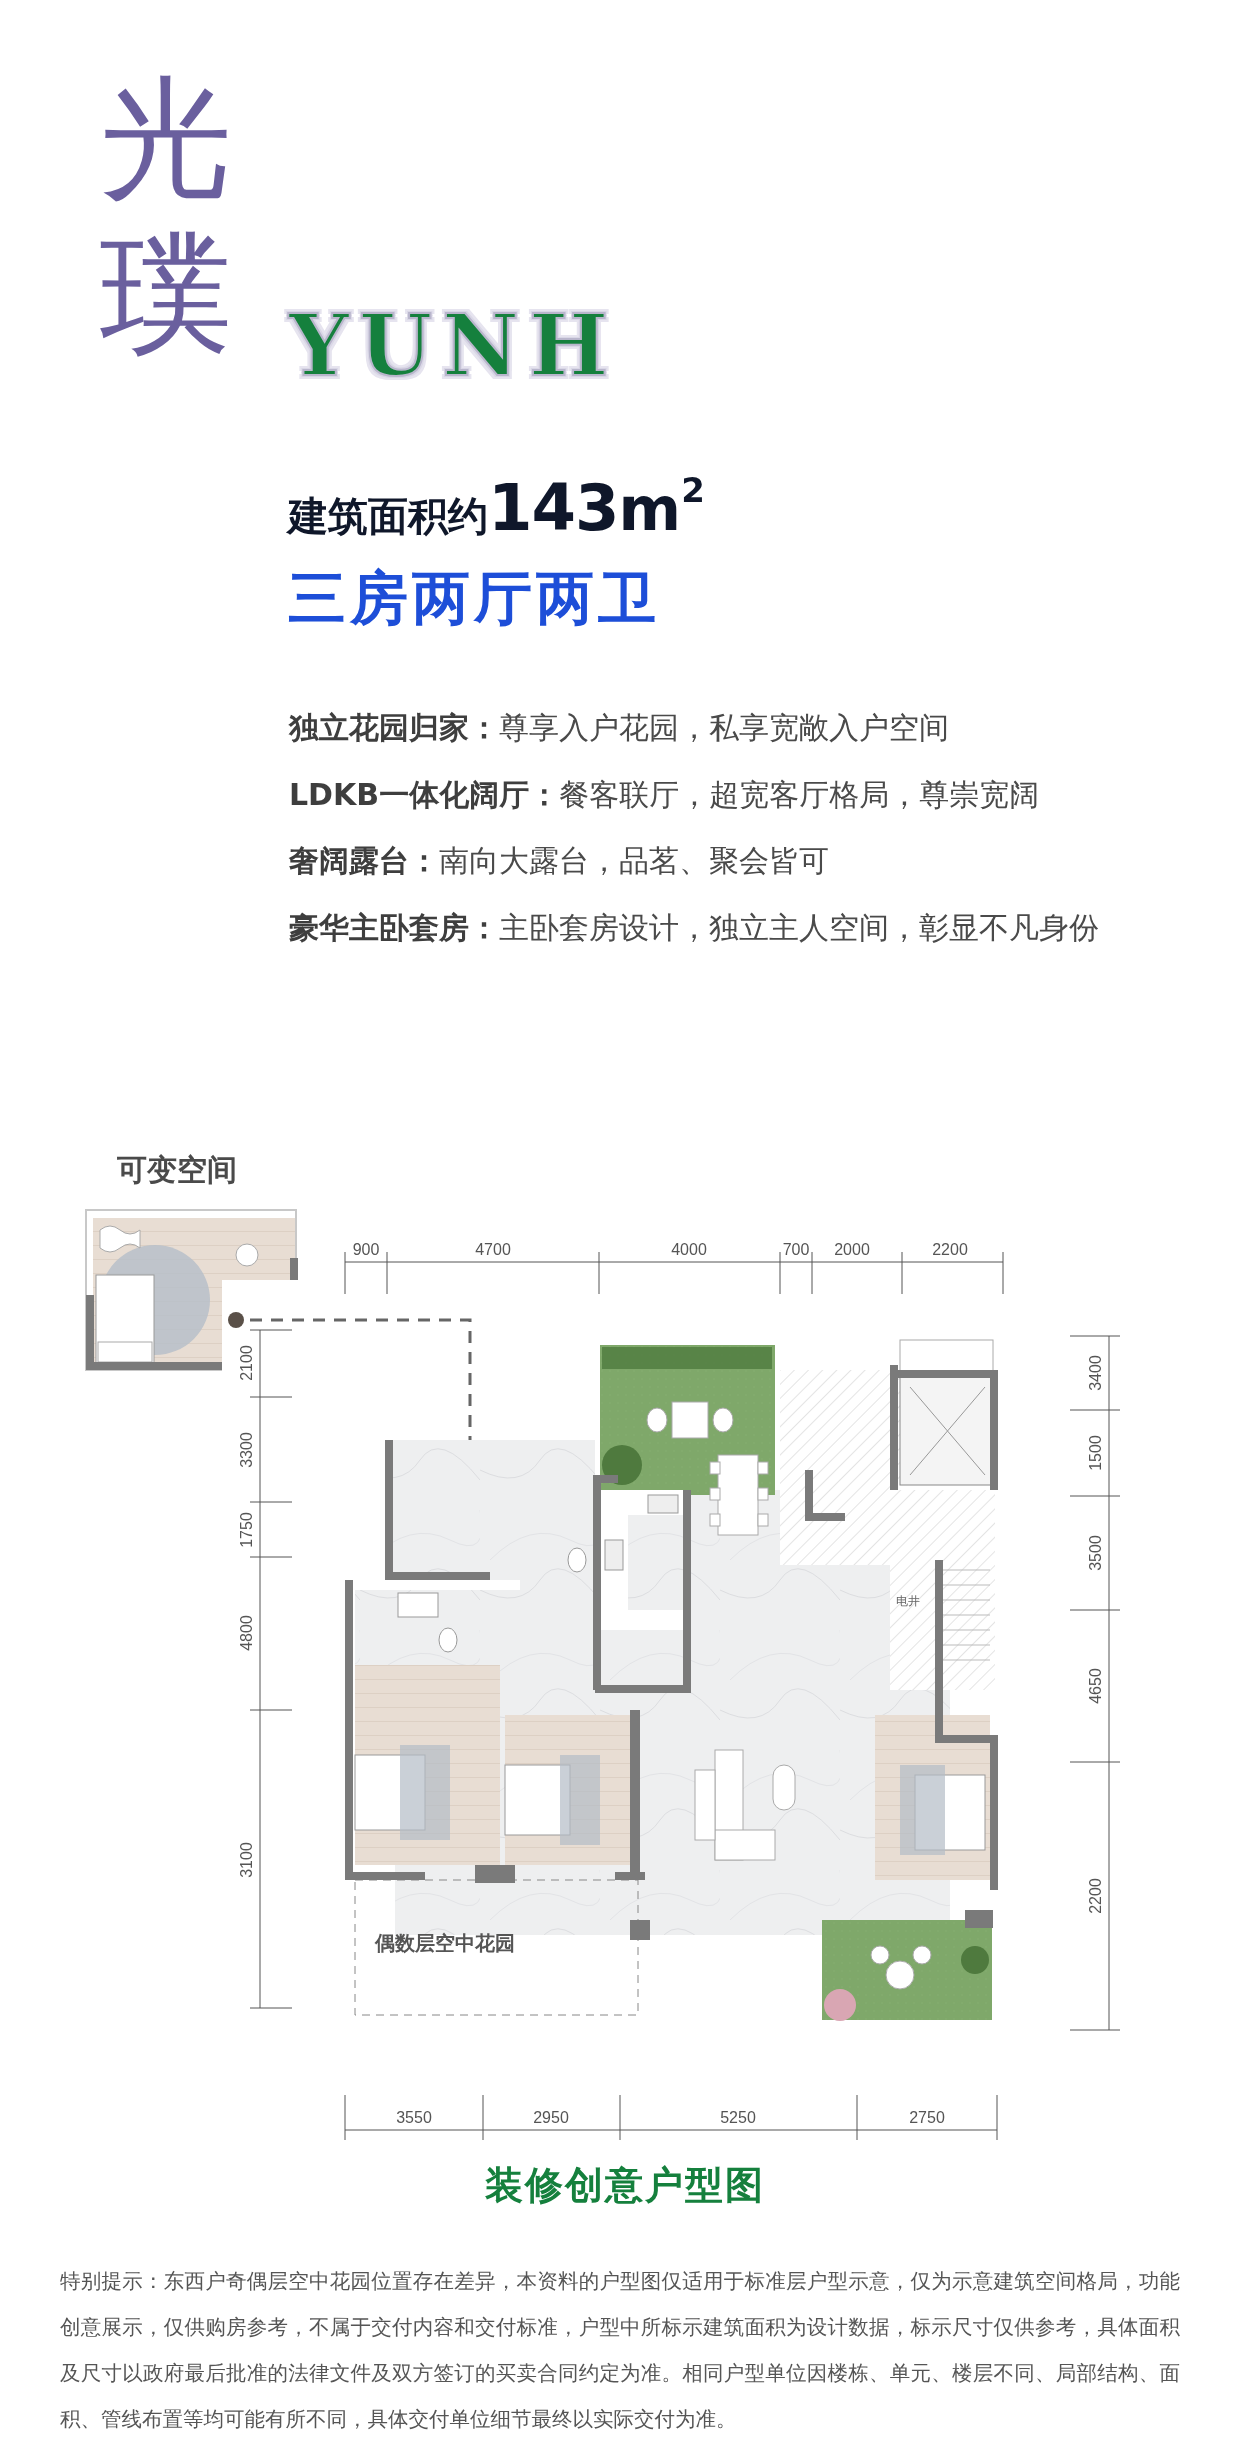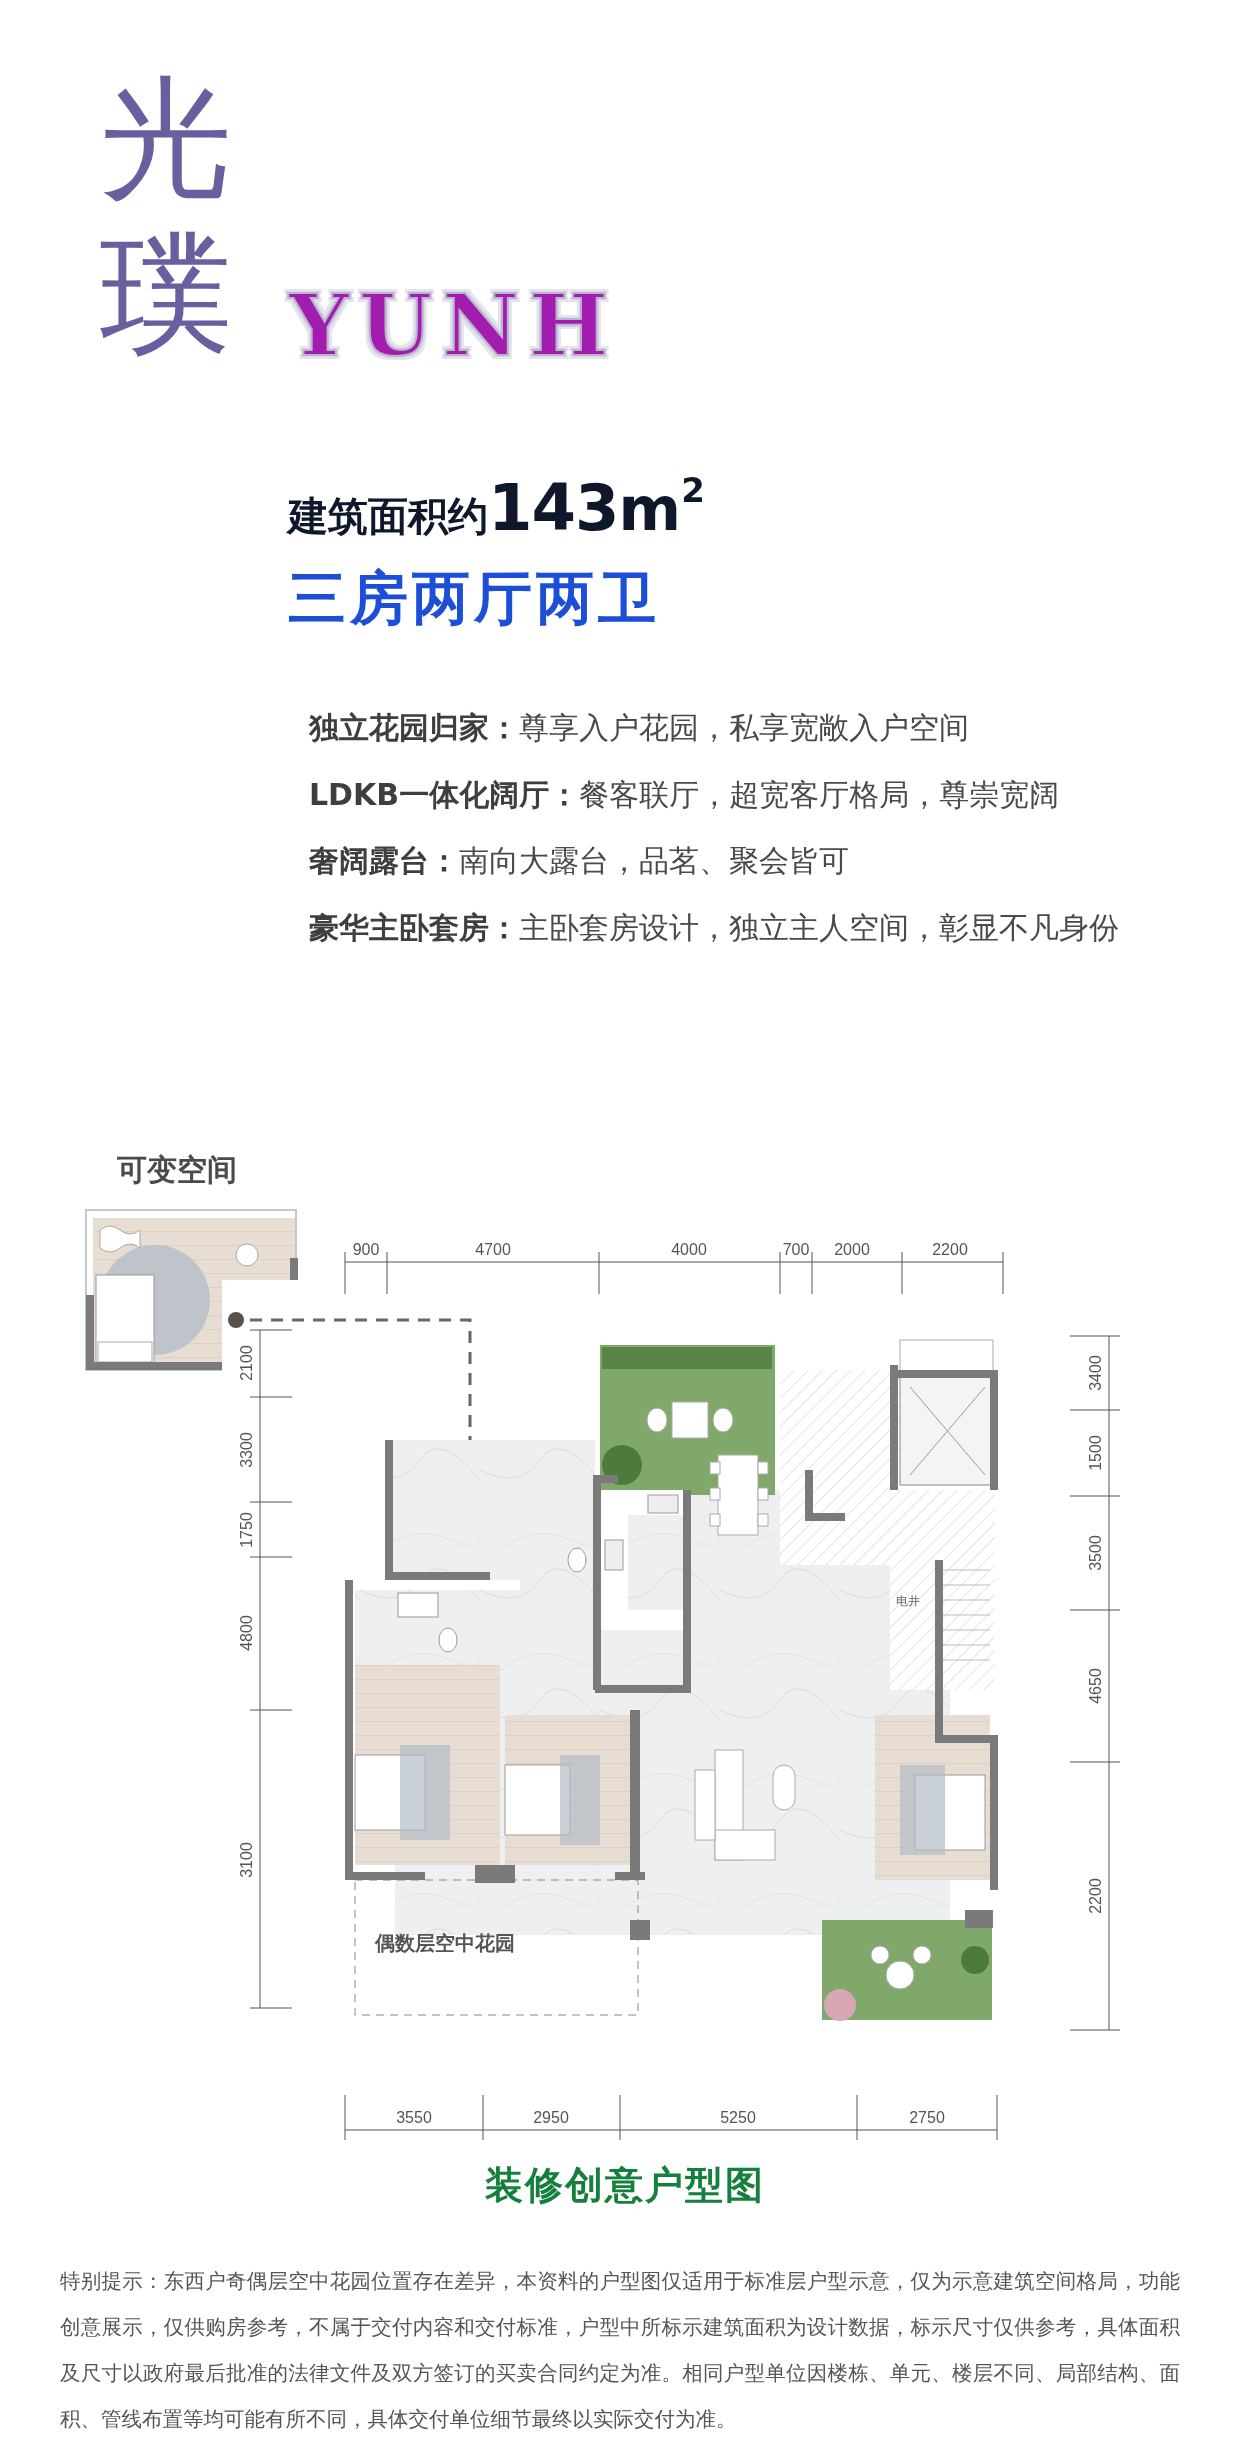--- a/index.html
+++ b/index.html
@@ -1,33 +1,33 @@
 <!DOCTYPE html>
 <html><head>
 <meta charset="utf-8">
 <style>
   html, body { margin: 0; padding: 0; background: #ffffff; }
   body { width: 1250px; height: 2459px; position: relative; overflow: hidden;
          font-family: "DejaVu Sans", "Liberation Sans", sans-serif; color: #444; }
   .brand-char { position: absolute; left: 100px; font-size: 132px; line-height: 1; color: #6a5f9e;
                 font-weight: 300; font-family: "DejaVu Sans", sans-serif; }
-  .yunh { position: absolute; left: 289px; top: 276px; font-size: 84px; font-weight: 900; letter-spacing: 10px;
-          color: #a21caf; font-family: "DejaVu Serif", serif;
+  .yunh { position: absolute; left: 289px; top: 296px; font-size: 84px; font-weight: 900; letter-spacing: 10px;
+          color: #15803d; font-family: "DejaVu Serif", serif;
           -webkit-text-stroke: 2px #b9b6cc;
           text-shadow: 0 0 0 #cfcde0, 2px 2px 0 #d9d7e6, -2px -2px 0 #d9d7e6, 2px -2px 0 #d9d7e6, -2px 2px 0 #d9d7e6,
                        4px 4px 0 #e6e4ef, -4px -4px 0 #e6e4ef, 4px -4px 0 #e6e4ef, -4px 4px 0 #e6e4ef; }
   .area-line { position: absolute; left: 288px; top: 470px; color: #0f172a; font-weight: bold; white-space: nowrap; }
   .area-line .pre { font-size: 40px; vertical-align: baseline; }
   .area-line .num { font-size: 64px; letter-spacing: -1px; }
   .area-line .unit { font-size: 60px; }
   .area-line sup { font-size: 34px; vertical-align: 28px; }
   .layout-type { position: absolute; left: 288px; top: 560px; font-size: 58px; font-weight: bold; color: #1d4ed8; letter-spacing: 4px; }
   .features { position: absolute; left: 289px; top: 705px; }
   .feature { height: 66.5px; font-size: 30px; color: #4a4a4a; white-space: nowrap; line-height: 46px; }
-  .feature .k { font-weight: bold; color: #3e3e3e; margin-left: 20px; }
+  .feature .k { font-weight: bold; color: #3e3e3e; }
   .variable-title { position: absolute; left: 117px; top: 1150px; font-size: 30px; font-weight: bold; color: #4a4a4a; }
 
   
   .plan { position: absolute; left: 0; top: 0; width: 1250px; height: 2459px; pointer-events: none; }
   .dim-text { font-family: "Liberation Sans Narrow", "Liberation Sans", sans-serif; font-size: 16px; fill: #555; }
   .caption { position: absolute; left: 0; width: 1250px; top: 2160px; text-align: center; font-size: 38px; font-weight: bold; color: #15803d; letter-spacing: 2px; }
   .footer { position: absolute; left: 60px; top: 2258px; width: 1120px; font-size: 20.5px; line-height: 46px; color: #555; text-align: justify; }
 </style>
 </head>
 <body>

